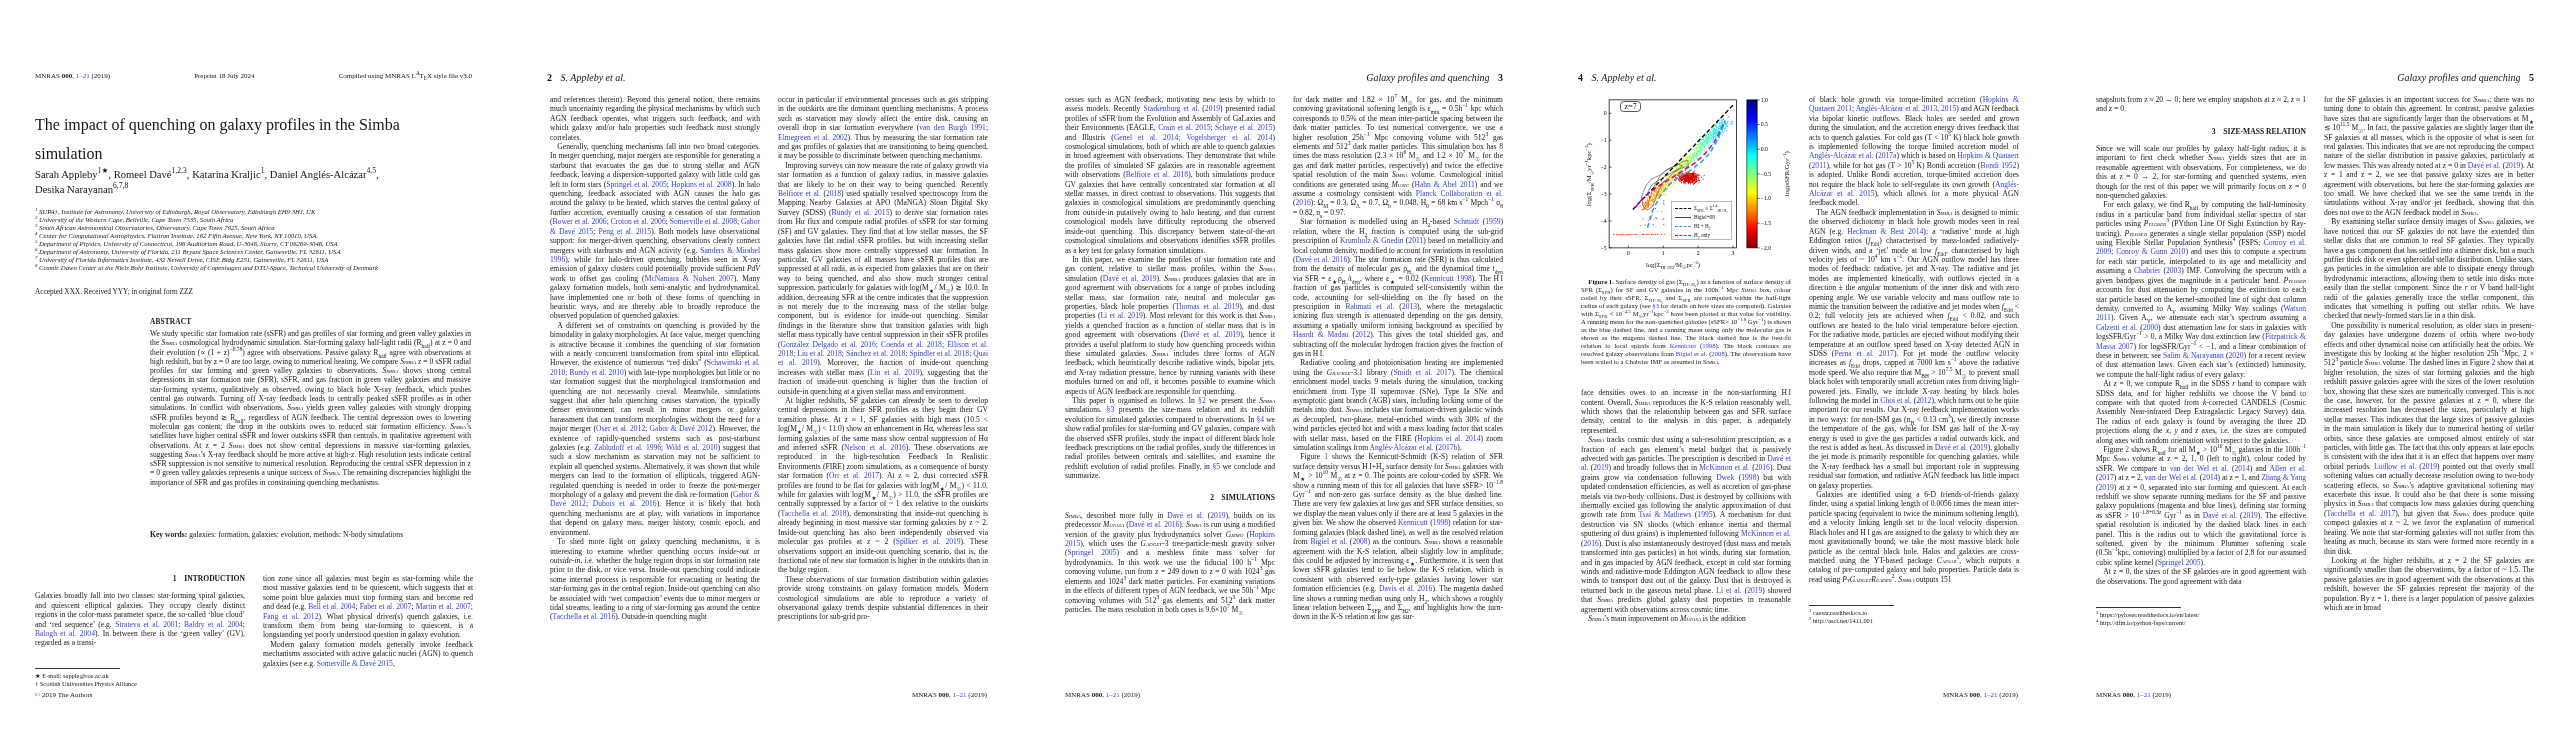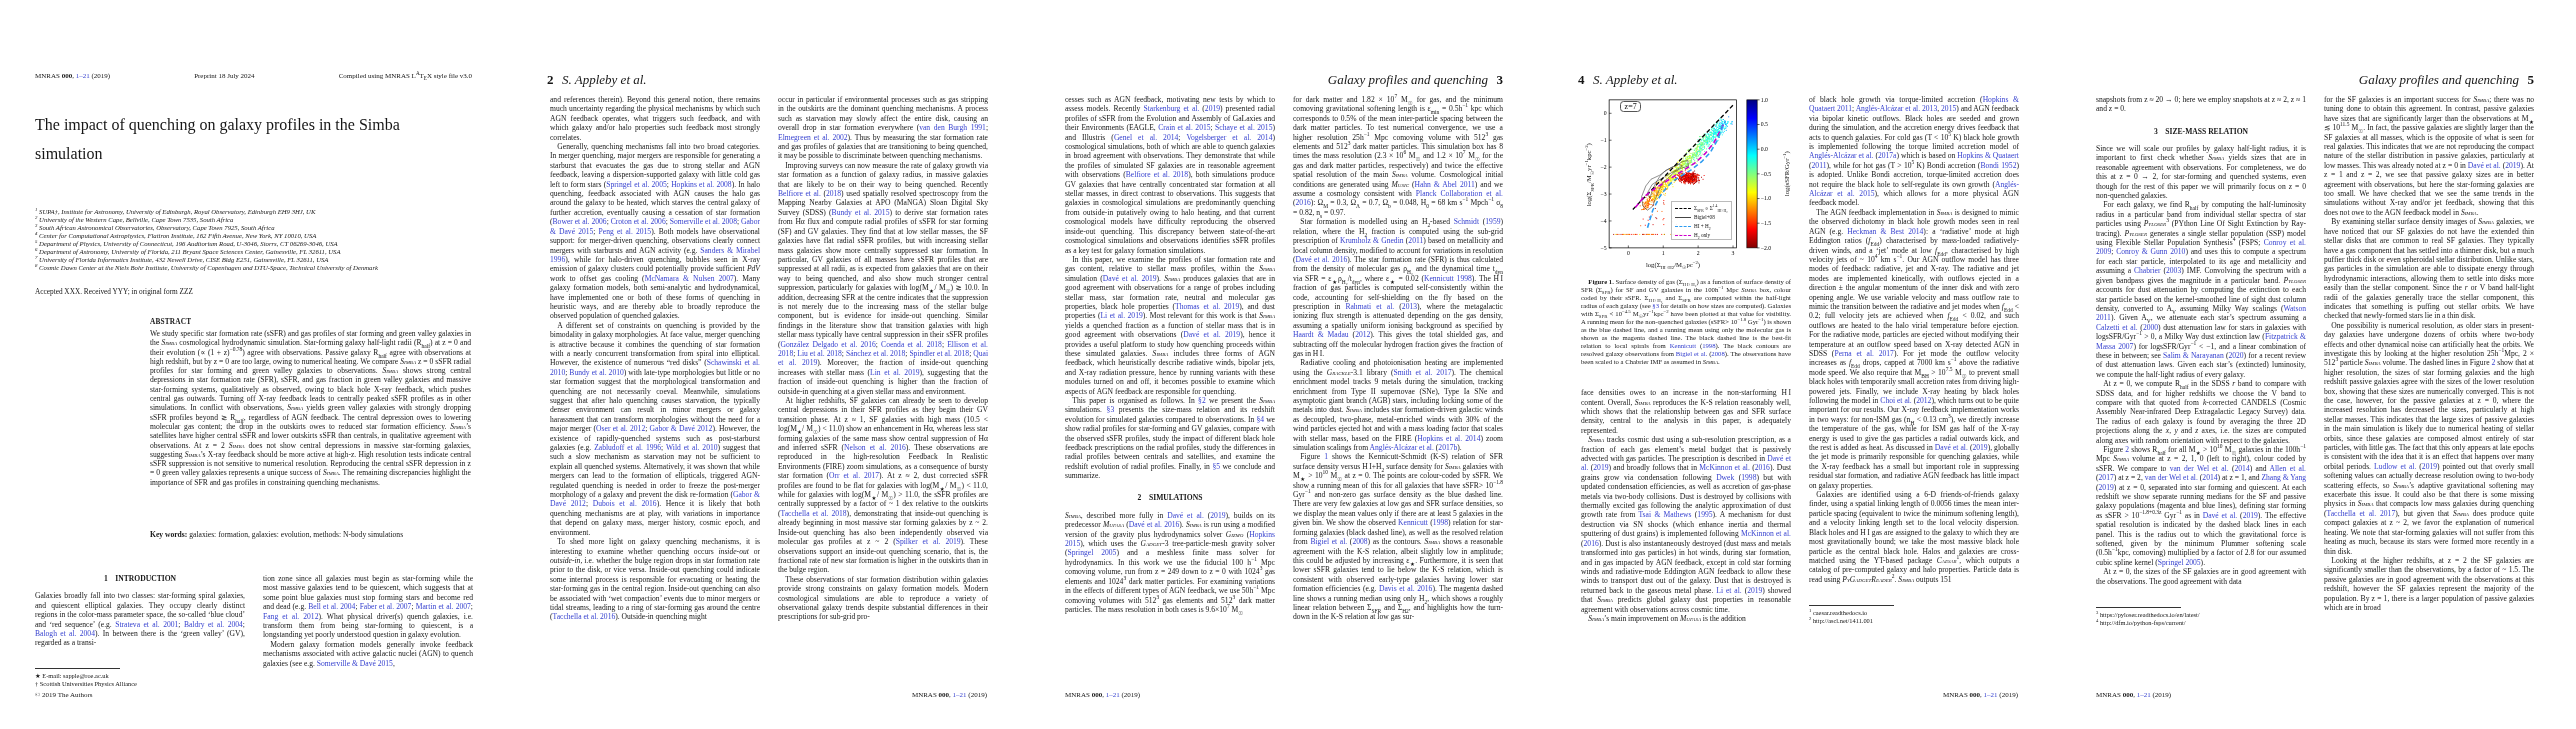--- a/index.html
+++ b/index.html
@@ -5,40 +5,40 @@
   html,body{margin:0;padding:0;background:#ffffff;}
   .canvas{position:relative;width:2576px;height:729px;background:#ffffff;overflow:hidden;
           font-family:"Liberation Serif","DejaVu Serif",serif;color:#161616;}
   .page{position:absolute;top:8px;width:515px;height:729px;background:#fff;}
   #page1{left:0}#page2{left:515px}#page3{left:1030px}#page4{left:1546px}#page5{left:2061px}
 
   .arxiv{position:absolute;left:8.5px;top:665px;transform:rotate(-90deg);transform-origin:top left;
          font-size:13.4px;color:#9a9a9a;letter-spacing:0.6px;white-space:nowrap;}
 
   .pagehead{position:absolute;top:64px;left:35px;width:437px;font-size:7px;display:flex;justify-content:space-between;}
-  .pagehead2{position:absolute;top:64px;left:32px;width:441px;font-size:13px;}
+  .pagehead2{position:absolute;top:64px;left:32px;width:441px;font-size:10px;}
   .pagehead2.r{text-align:right}
   .pagehead2 b{margin-right:8.5px}
   .pagehead2 .num-r{margin-left:8.5px;font-weight:bold;font-style:normal}
 
   .title{position:absolute;left:35px;top:102px;width:425px;font-size:16px;line-height:29px;}
   .authors{position:absolute;left:35px;top:159px;width:425px;font-size:10.6px;line-height:15px;}
   .affils{position:absolute;left:35px;top:200px;width:425px;font-size:6.7px;line-height:8px;font-style:italic;}
   .aff{white-space:nowrap}
   .accepted{position:absolute;left:35px;top:279px;font-size:7.3px;}
   .abs-label{position:absolute;left:150px;top:309px;font-size:7.3px;font-weight:bold;letter-spacing:0.2px;}
   .abstract{position:absolute;left:150px;top:321px;width:321px;font-size:7.6px;line-height:9.3px;text-align:justify;}
   .keywords{position:absolute;left:150px;top:522px;width:321px;font-size:7.6px;}
 
   .col{position:absolute;top:87px;width:210px;font-size:7.6px;line-height:9.4px;text-align:justify;}
   .col.l{left:35px}.col.r{left:263px}
   #page1 .col{top:566px}
   .col p{margin:0;text-indent:7.3px;}
   .col p.noind{text-indent:0}
-  h2.sec{font-size:7.6px;font-weight:bold;margin:12.8px 0 8px 0;text-align:center;}
+  h2.sec{font-size:7.6px;font-weight:bold;margin:12.8px 0 8px 0;text-align:right;}
   .col h2.first{margin-top:0}
   .caption{font-size:6.7px;line-height:8px;text-align:justify;margin:6px 0 0 0;color:#1a1a1a;}
   .resume{margin-top:22px !important;}
 
   .lnk{color:#3742cf;}
   .sc{font-variant:small-caps;font-style:italic;}
   sup,sub{font-size:72%;line-height:0;}
 
   .fnblock{margin-top:20.7px;font-size:6.4px;line-height:8.2px;text-align:left;}
   .fnblock::before{content:"";display:block;width:85px;border-top:0.6px solid #333;margin-bottom:3px;}
@@ -66,20 +66,24 @@
 <div class="canvas">
   <div class="arxiv">arXiv:1911.02041v2  [astro-ph.GA]  20 May 2020</div>
 
   <section class="page" id="page1">
     <div class="pagehead">
       <span>MNRAS <b>000</b>, <span class="lnk">1–21</span> (2019)</span>
       <span>Preprint 18 July 2024</span>
       <span>Compiled using MNRAS L<sup>A</sup>T<sub>E</sub>X style file v3.0</span>
     </div>
     <div class="title">The impact of quenching on galaxy profiles in the Simba simulation</div>
+    <div class="authors">
+      <div>Sarah Appleby<sup>1★</sup>, Romeel Davé<sup>1,2,3</sup>, Katarina Kraljic<sup>1</sup>, Daniel Anglés-Alcázar<sup>4,5</sup>,</div>
+      <div>Desika Narayanan<sup>6,7,8</sup></div>
+    </div>
     <div class="affils">
         <div class="aff"><sup>1</sup> SUPA†, Institute for Astronomy, University of Edinburgh, Royal Observatory, Edinburgh EH9 3HJ, UK</div>
         <div class="aff"><sup>2</sup> University of the Western Cape, Bellville, Cape Town 7535, South Africa</div>
         <div class="aff"><sup>3</sup> South African Astronomical Observatories, Observatory, Cape Town 7925, South Africa</div>
         <div class="aff"><sup>4</sup> Center for Computational Astrophysics, Flatiron Institute, 162 Fifth Avenue, New York, NY 10010, USA</div>
         <div class="aff"><sup>5</sup> Department of Physics, University of Connecticut, 196 Auditorium Road, U-3046, Storrs, CT 06269-3046, USA</div>
         <div class="aff"><sup>6</sup> Department of Astronomy, University of Florida, 211 Bryant Space Sciences Center, Gainesville, FL 32611, USA</div>
         <div class="aff"><sup>7</sup> University of Florida Informatics Institute, 432 Newell Drive, CISE Bldg E251, Gainesville, FL 32611, USA</div>
         <div class="aff"><sup>8</sup> Cosmic Dawn Center at the Niels Bohr Institute, University of Copenhagen and DTU-Space, Technical University of Denmark</div>
       </div>

